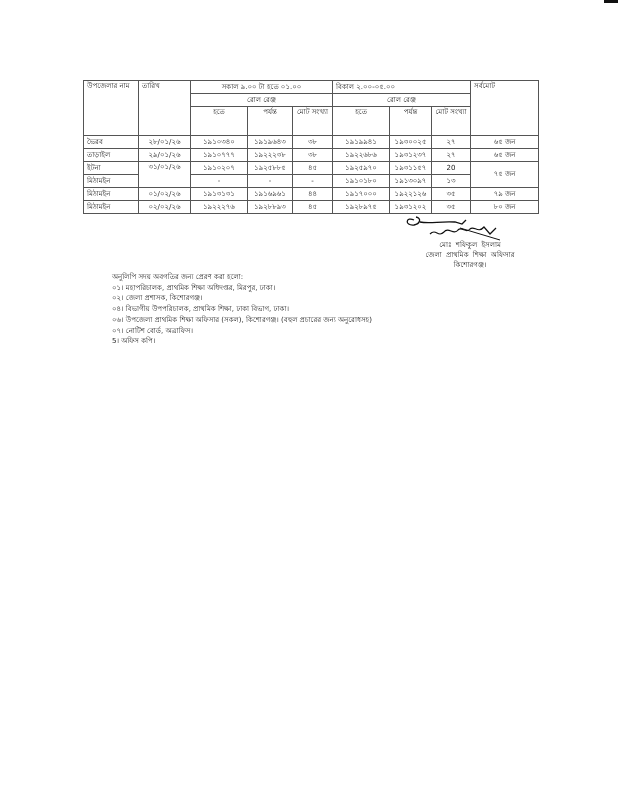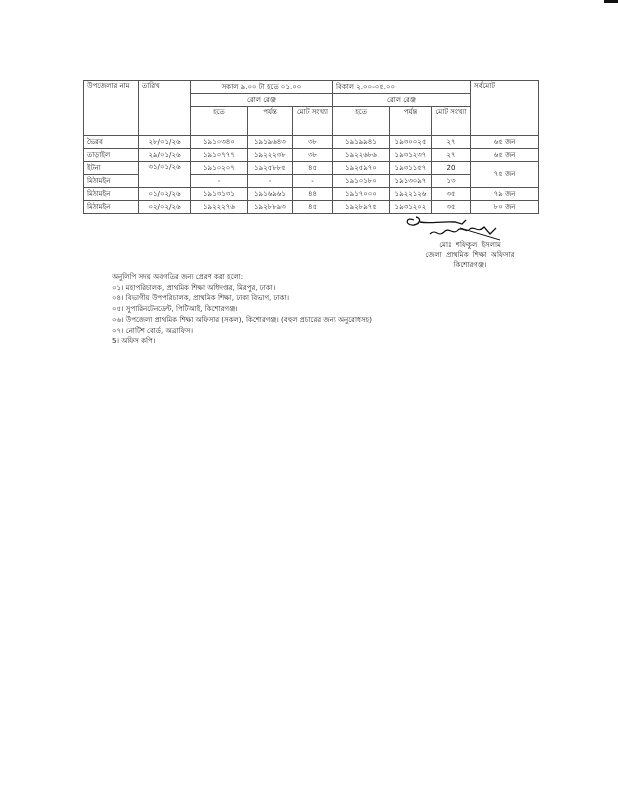--- a/index.html
+++ b/index.html
@@ -140,18 +140,18 @@
     </svg>
   </div>
   <div>মোঃ শফিকুল ইসলাম</div>
   <div>জেলা প্রাথমিক শিক্ষা অফিসার</div>
   <div>কিশোরগঞ্জ।</div>
 </div>
 
 <div class="copies">
   <div>অনুলিপি সদয় অবগতির জন্য প্রেরণ করা হলো:</div>
   <div>০১। মহাপরিচালক, প্রাথমিক শিক্ষা অধিদপ্তর, মিরপুর, ঢাকা।</div>
+  <div>০২। জেলা প্রশাসক, কিশোরগঞ্জ।</div>
   <div>০৪। বিভাগীয় উপপরিচালক, প্রাথমিক শিক্ষা, ঢাকা বিভাগ, ঢাকা।</div>
-  <div>০৫। সুপারিনটেনডেন্ট, পিটিআই, কিশোরগঞ্জ।</div>
   <div>০৬। উপজেলা প্রাথমিক শিক্ষা অফিসার (সকল), কিশোরগঞ্জ। (বহুল প্রচারের জন্য অনুরোধসহ)</div>
   <div>০৭। নোটিশ বোর্ড, অত্রাফিস।</div>
   <div>5। অফিস কপি।</div>
 </div>
 
 </body></html>

